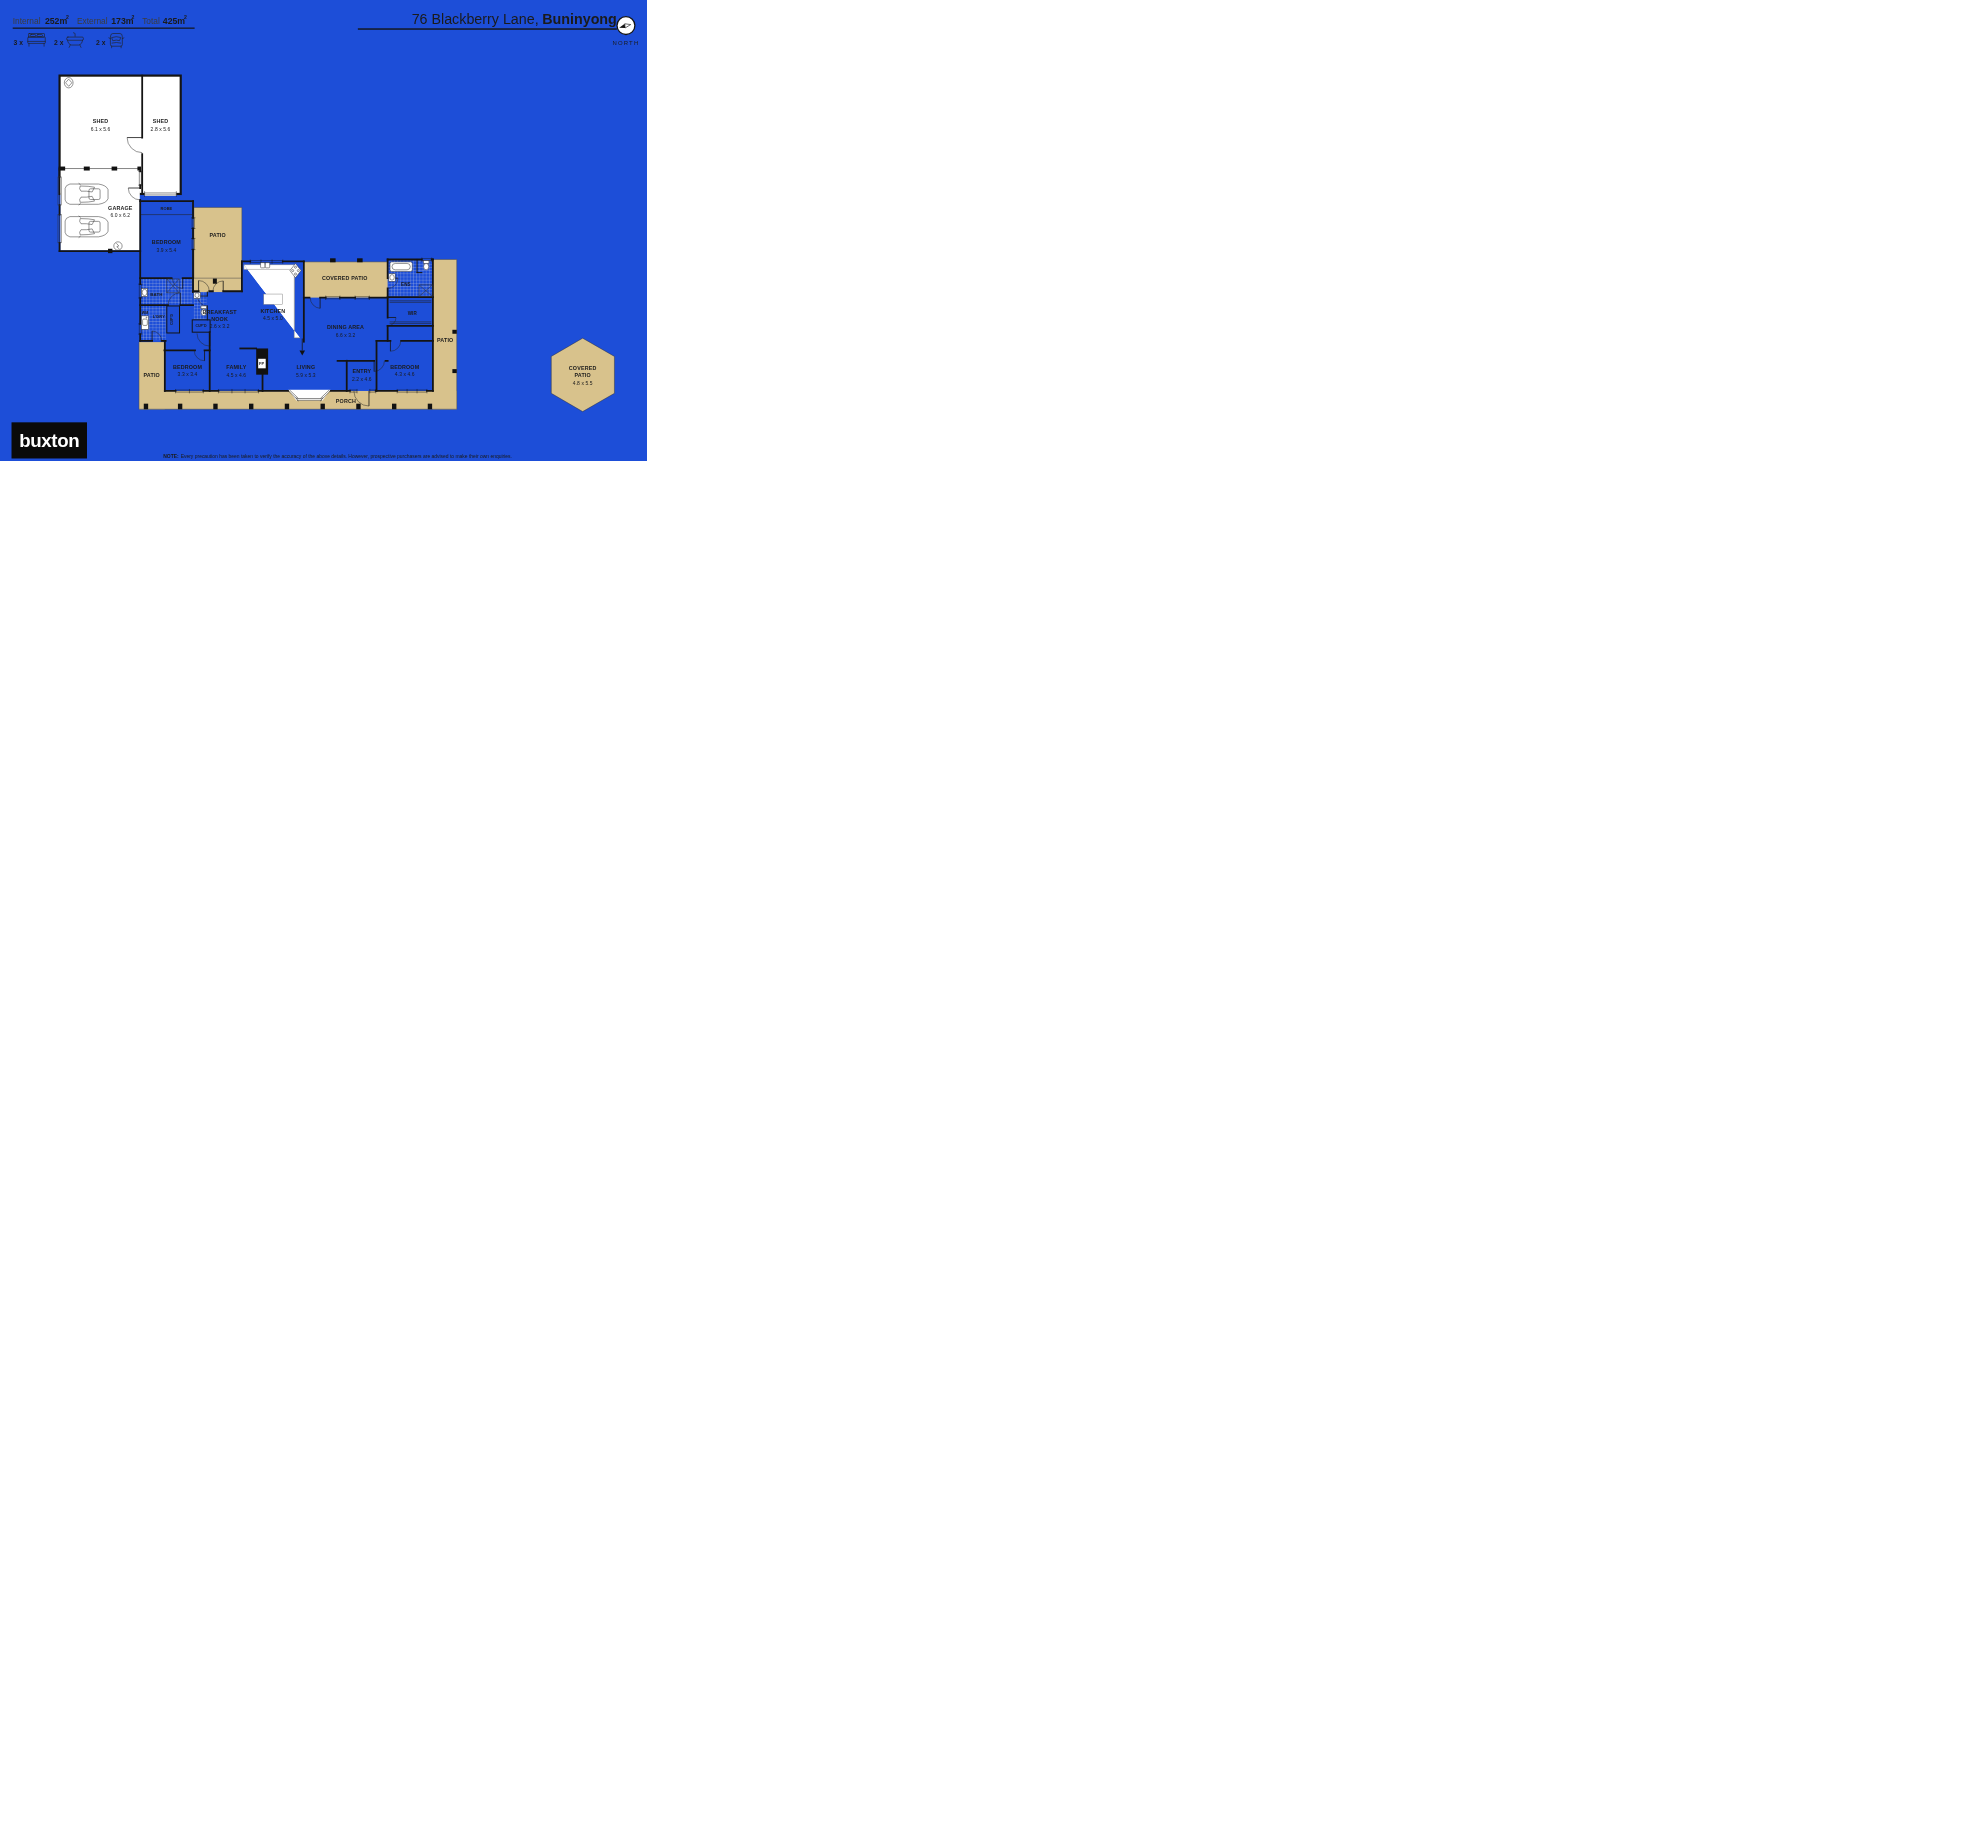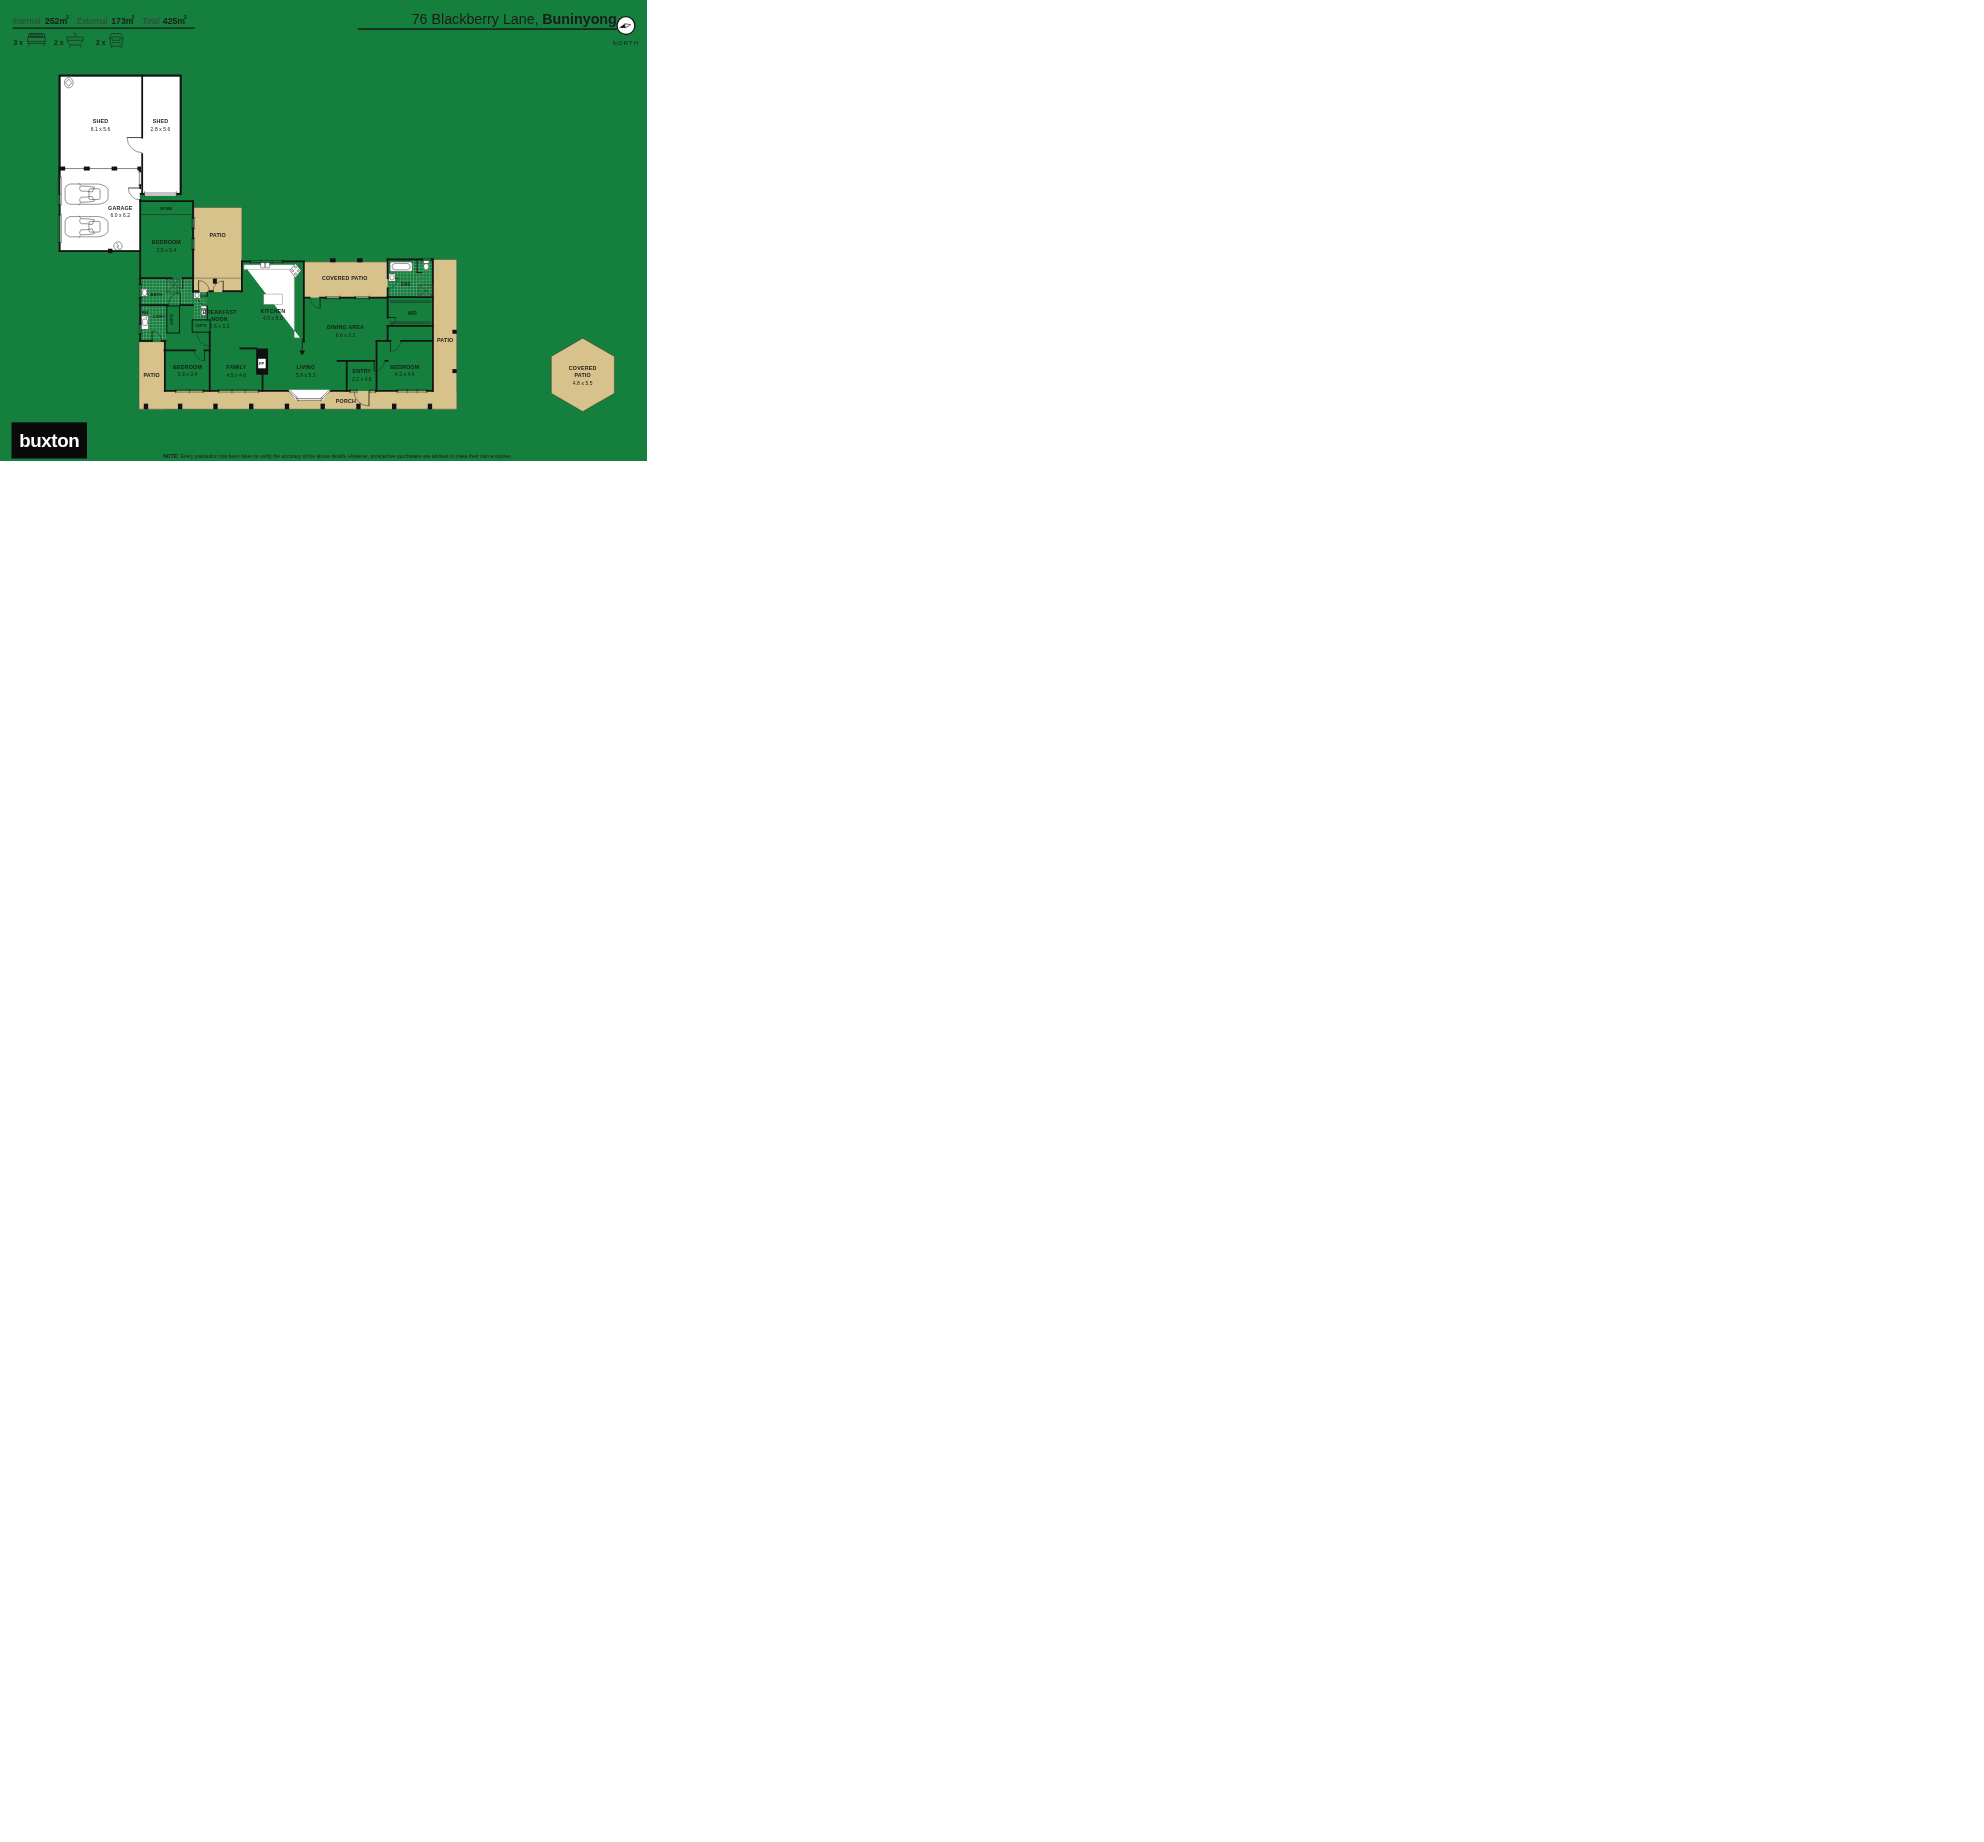--- a/index.html
+++ b/index.html
@@ -1,16 +1,16 @@
 <!DOCTYPE html>
 <html style="font-size:6.4px"><head>
 <meta charset="utf-8">
 <style>
   html,body{margin:0;padding:0;background:#fff}
-  .page{position:relative;width:647px;height:461px;background:#15803d;overflow:hidden}
+  .page{position:relative;width:647px;height:461px;background:#1d4ed8;overflow:hidden}
   svg{display:block}
   svg text{font-family:"Liberation Sans",sans-serif;fill:#1b1b1b}
   .rm{font-size:13.5px;font-weight:600;text-anchor:middle;letter-spacing:.4px}
   .dm{font-size:12.5px;font-weight:500;text-anchor:middle;letter-spacing:.2px}
   .sm{font-size:10px;font-weight:600;text-anchor:middle;letter-spacing:.3px}
   .xs{font-size:9px;font-weight:600;text-anchor:middle}
   .hdr-lbl{font-size:21px;fill:#3d3d3d;font-weight:400}
   .hdr-val{font-size:22px;font-weight:700}
   .hdr-sup{font-size:13px;font-weight:700}
   .cnt{font-size:17px;font-weight:600}

